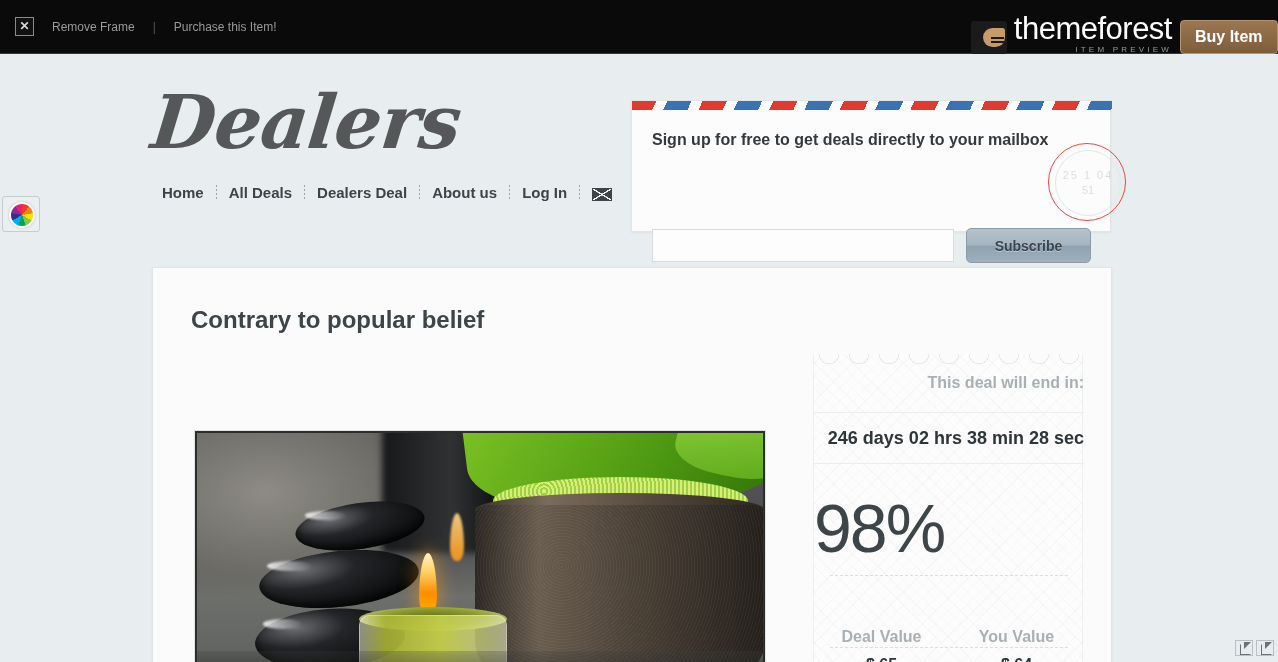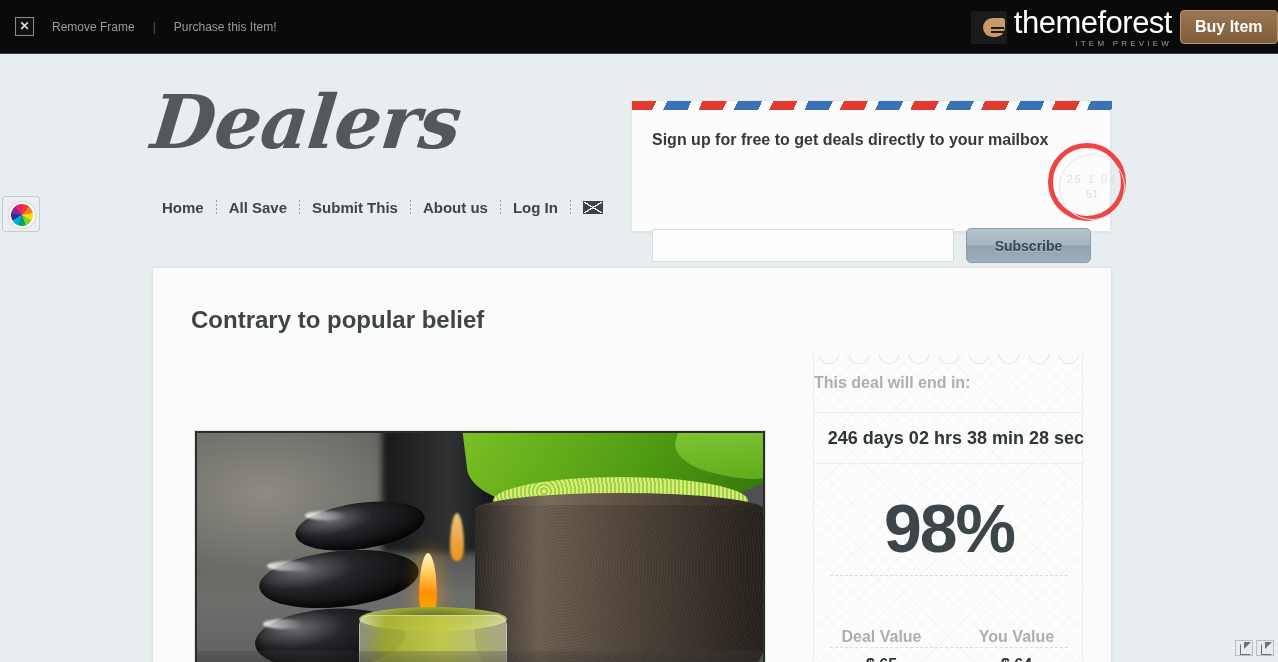--- a/index.html
+++ b/index.html
@@ -46,21 +46,21 @@
   .tf-sep {
     color: #555;
     font-size: 12px;
     margin-left: 18px;
   }
   .tf-right {
     position: absolute;
     right: 0; top: 0;
     height: 54px;
     display: flex;
-    align-items: center;
+    align-items: flex-end;
   }
   .tf-logo-mark {
     width: 36px; height: 33px;
     background: #1b1b1b;
     border-radius: 3px;
     position: relative;
     margin-right: 7px;
     overflow: hidden;
   }
   .tf-logo-mark::before {
@@ -157,23 +157,23 @@
     font-size: 74px;
     font-weight: bold;
     color: #555759;
     letter-spacing: -1px;
     line-height: 1;
     transform: skewX(-6deg);
   }
 
   .nav {
     position: absolute;
-    left: 162px; top: 144px;
+    left: 162px; top: 129px;
     display: flex;
-    align-items: center;
+    align-items: flex-end;
   }
   .nav a {
     color: #3d4448;
     font-size: 15px;
     font-weight: bold;
     text-decoration: none;
     cursor: pointer;
     white-space: nowrap;
   }
   .nav .dot-sep {
@@ -253,21 +253,21 @@
     font-weight: bold;
     cursor: pointer;
     font-family: "Liberation Sans", sans-serif;
     text-shadow: 0 1px 0 rgba(255,255,255,.35);
   }
   .postmark {
     position: absolute;
     left: 1048px; top: 88px;
     width: 78px; height: 78px;
     border-radius: 50%;
-    border: 5px solid #ef4444;
+    border: 1px solid #ef4444;
     z-index: 12;
     pointer-events: none;
   }
   .postmark::before {
     content: "";
     position: absolute;
     left: 6px; top: 6px;
     width: 64px; height: 64px;
     border-radius: 50%;
     border: 1px solid #e3e8ea;
@@ -455,21 +455,21 @@
     position: absolute;
     top: 0; left: 0;
     width: 270px; height: 11px;
     background:
       radial-gradient(circle at 15px 0, transparent 0 9.3px, #e6eaeb 9.3px 10.3px, transparent 10.3px) 0 0 / 30px 11px repeat-x;
   }
   .t-end-label {
     position: absolute;
     left: 0; top: 20px;
     width: 270px;
-    text-align: left;
+    text-align: right;
     font-size: 16px;
     font-weight: bold;
     color: #a9b0b4;
   }
   .t-divider {
     position: absolute;
     left: 0;
     width: 270px;
     height: 1px;
     background: #eaeeef;
@@ -492,23 +492,23 @@
     width: 270px;
     text-align: center;
     font-size: 17px;
     font-weight: bold;
     color: #a9b0b4;
   }
   .t-disc-value {
     position: absolute;
     left: 0; top: 140px;
     width: 270px;
-    text-align: center;
+    text-align: left;
     font-size: 68px;
-    font-weight: bold;
+    font-weight: normal;
     color: #3e4549;
     letter-spacing: -2px;
     line-height: 1;
   }
   .t-dash {
     position: absolute;
     left: 16px;
     width: 238px;
     height: 1px;
     border-top: 1px dashed #d9dfe1;
@@ -591,23 +591,23 @@
   <div class="color-wheel"></div>
 </div>
 
 <div class="page">
 
   <div class="logo">Dealers</div>
 
   <nav class="nav">
     <a>Home</a>
     <span class="dot-sep"></span>
-    <a>All Save</a>
+    <a>All Deals</a>
     <span class="dot-sep"></span>
-    <a>Submit This</a>
+    <a>Dealers Deal</a>
     <span class="dot-sep"></span>
     <a>About us</a>
     <span class="dot-sep"></span>
     <a>Log In</a>
     <span class="dot-sep"></span>
     <span class="mail-icon"></span>
   </nav>
 
   <div class="envelope">
     <div class="airmail-strip"></div>

